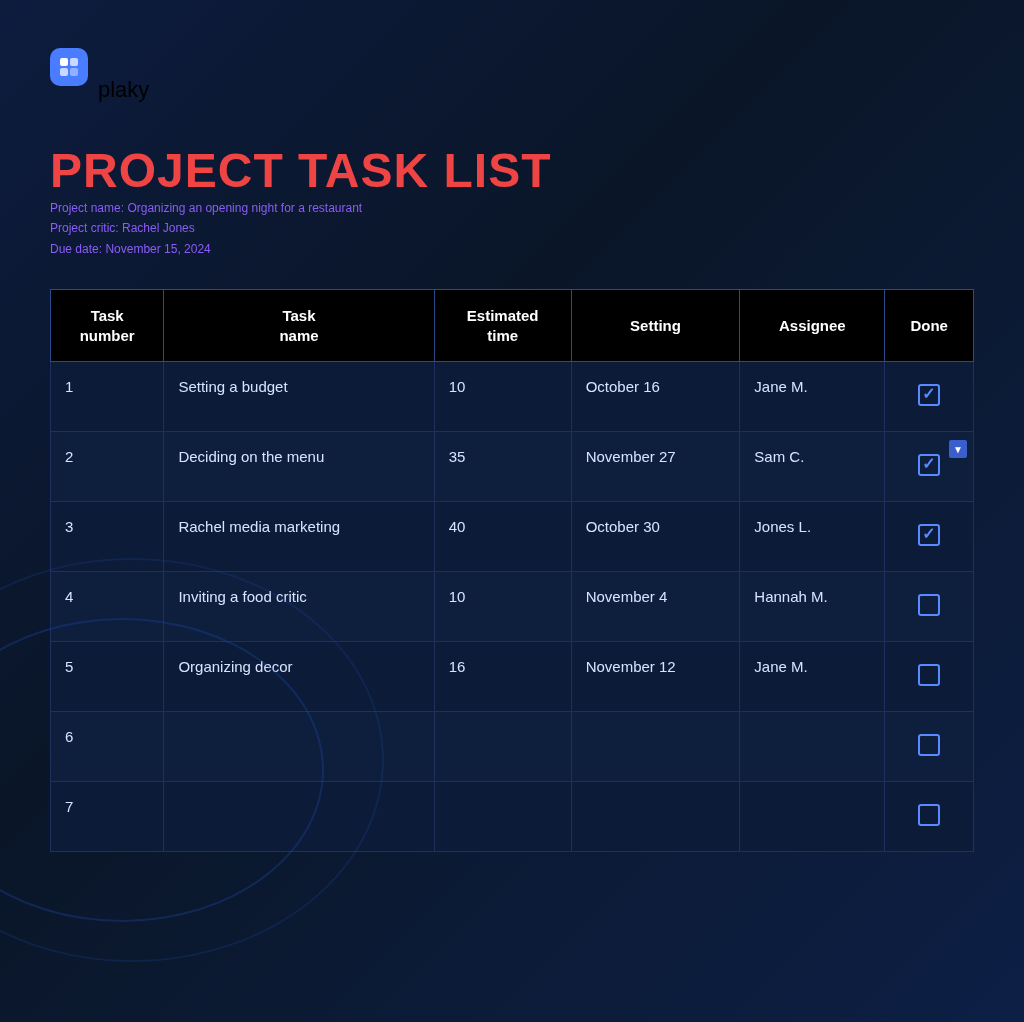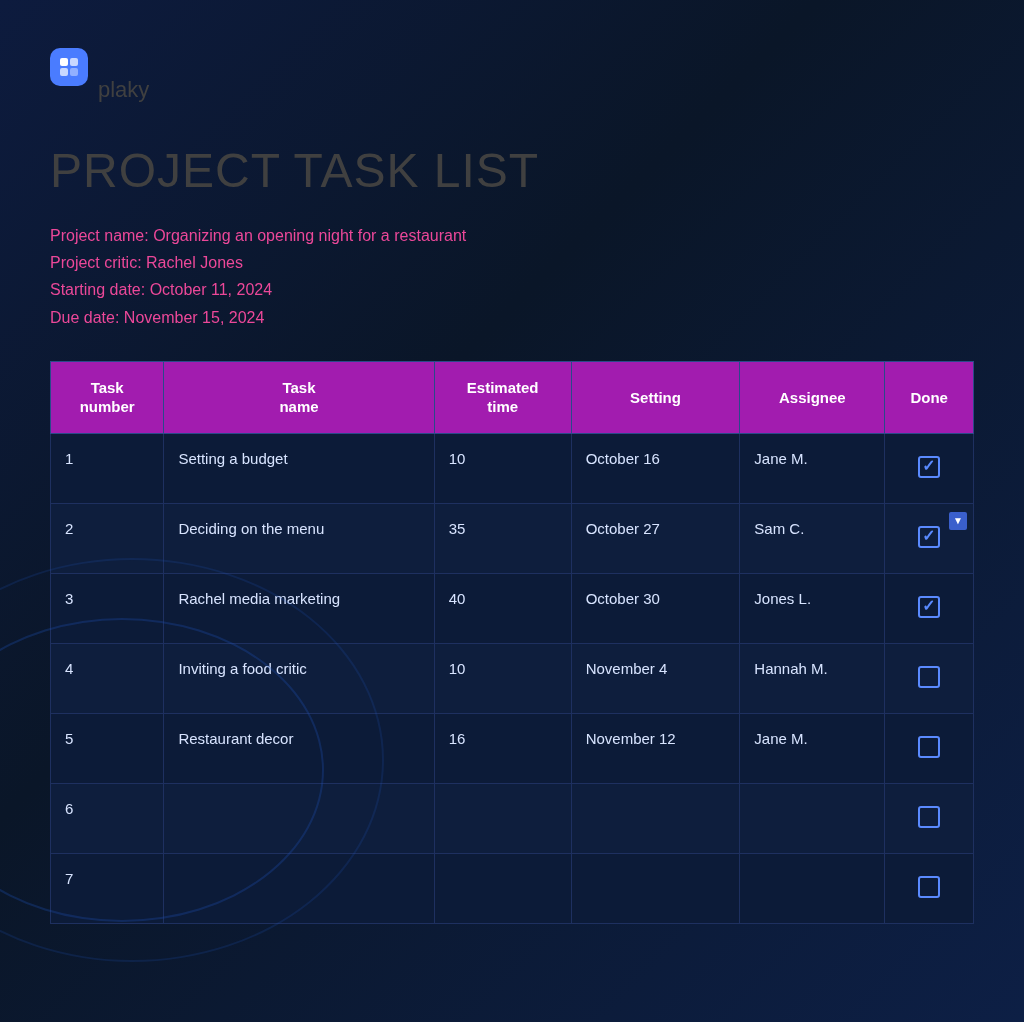--- a/index.html
+++ b/index.html
@@ -55,50 +55,49 @@
       align-items: center;
       justify-content: center;
       font-weight: bold;
       font-size: 18px;
       color: white;
     }
 
     .logo-text {
       font-size: 22px;
       font-weight: 500;
-      color: #404040;
+      color: #000000;
       margin-top: 47px;
     }
 
     .page-title {
       font-size: 48px;
-      font-weight: 400;
-      color: #404040;
-      margin-bottom: 24px;
+      font-weight: 700;
+      color: #ef4444;
       letter-spacing: 1px;
     }
 
     .project-info {
       margin-bottom: 30px;
       line-height: 1.7;
     }
 
     .project-info p {
-      font-size: 16px;
-      color: #ec4899;
+      font-size: 12px;
+      color: #8b5cf6;
     }
 
     table {
       width: 100%;
       border-collapse: collapse;
       border: 1px solid #2a4a8a;
     }
 
     thead tr {
-      background: #a21caf;
+      background: #000000;
     }
 
     thead th {
       padding: 16px 12px;
       text-align: center;
       font-size: 15px;
       font-weight: 700;
       color: #ffffff;
       border: 1px solid #2a4a8a;
       line-height: 1.3;
@@ -200,24 +199,20 @@
 <h1 class="page-title">PROJECT TASK LIST</h1>
 
 <div class="project-info">
   <p>
     <span>Project name: </span>
     <span>Organizing an opening night for a restaurant</span>
   </p>
   <p>
     <span>Project critic: </span>
     <span>Rachel Jones</span>
-  </p>
-  <p>
-    <span>Starting date: </span>
-    <span>October 11, 2024</span>
   </p>
   <p>
     <span>Due date: </span>
     <span>November 15, 2024</span>
   </p>
 </div>
 
 <table>
   <thead>
     <tr>
@@ -235,21 +230,21 @@
         <td>Setting a budget</td>
         <td>10</td>
         <td>October 16</td>
         <td>Jane M.</td>
         <td class="checkbox-cell" style="position: relative; vertical-align: middle;"><span class="checkbox-checked"></span></td>
       </tr>
       <tr class="min-row-height">
         <td>2</td>
         <td>Deciding on the menu</td>
         <td>35</td>
-        <td>October 27</td>
+        <td>November 27</td>
         <td>Sam C.</td>
         <td class="checkbox-cell" style="position: relative; vertical-align: middle;"><span class="checkbox-checked"></span><span class="dropdown-arrow">▼</span></td>
       </tr>
       <tr class="min-row-height">
         <td>3</td>
         <td>Rachel media marketing</td>
         <td>40</td>
         <td>October 30</td>
         <td>Jones L.</td>
         <td class="checkbox-cell" style="position: relative; vertical-align: middle;"><span class="checkbox-checked"></span></td>
@@ -257,21 +252,21 @@
       <tr class="min-row-height">
         <td>4</td>
         <td>Inviting a food critic</td>
         <td>10</td>
         <td>November 4</td>
         <td>Hannah M.</td>
         <td class="checkbox-cell" style="position: relative; vertical-align: middle;"><span class="checkbox-unchecked"></span></td>
       </tr>
       <tr class="min-row-height">
         <td>5</td>
-        <td>Restaurant decor</td>
+        <td>Organizing decor</td>
         <td>16</td>
         <td>November 12</td>
         <td>Jane M.</td>
         <td class="checkbox-cell" style="position: relative; vertical-align: middle;"><span class="checkbox-unchecked"></span></td>
       </tr>
       <tr class="min-row-height">
         <td>6</td>
         <td></td>
         <td></td>
         <td></td>

